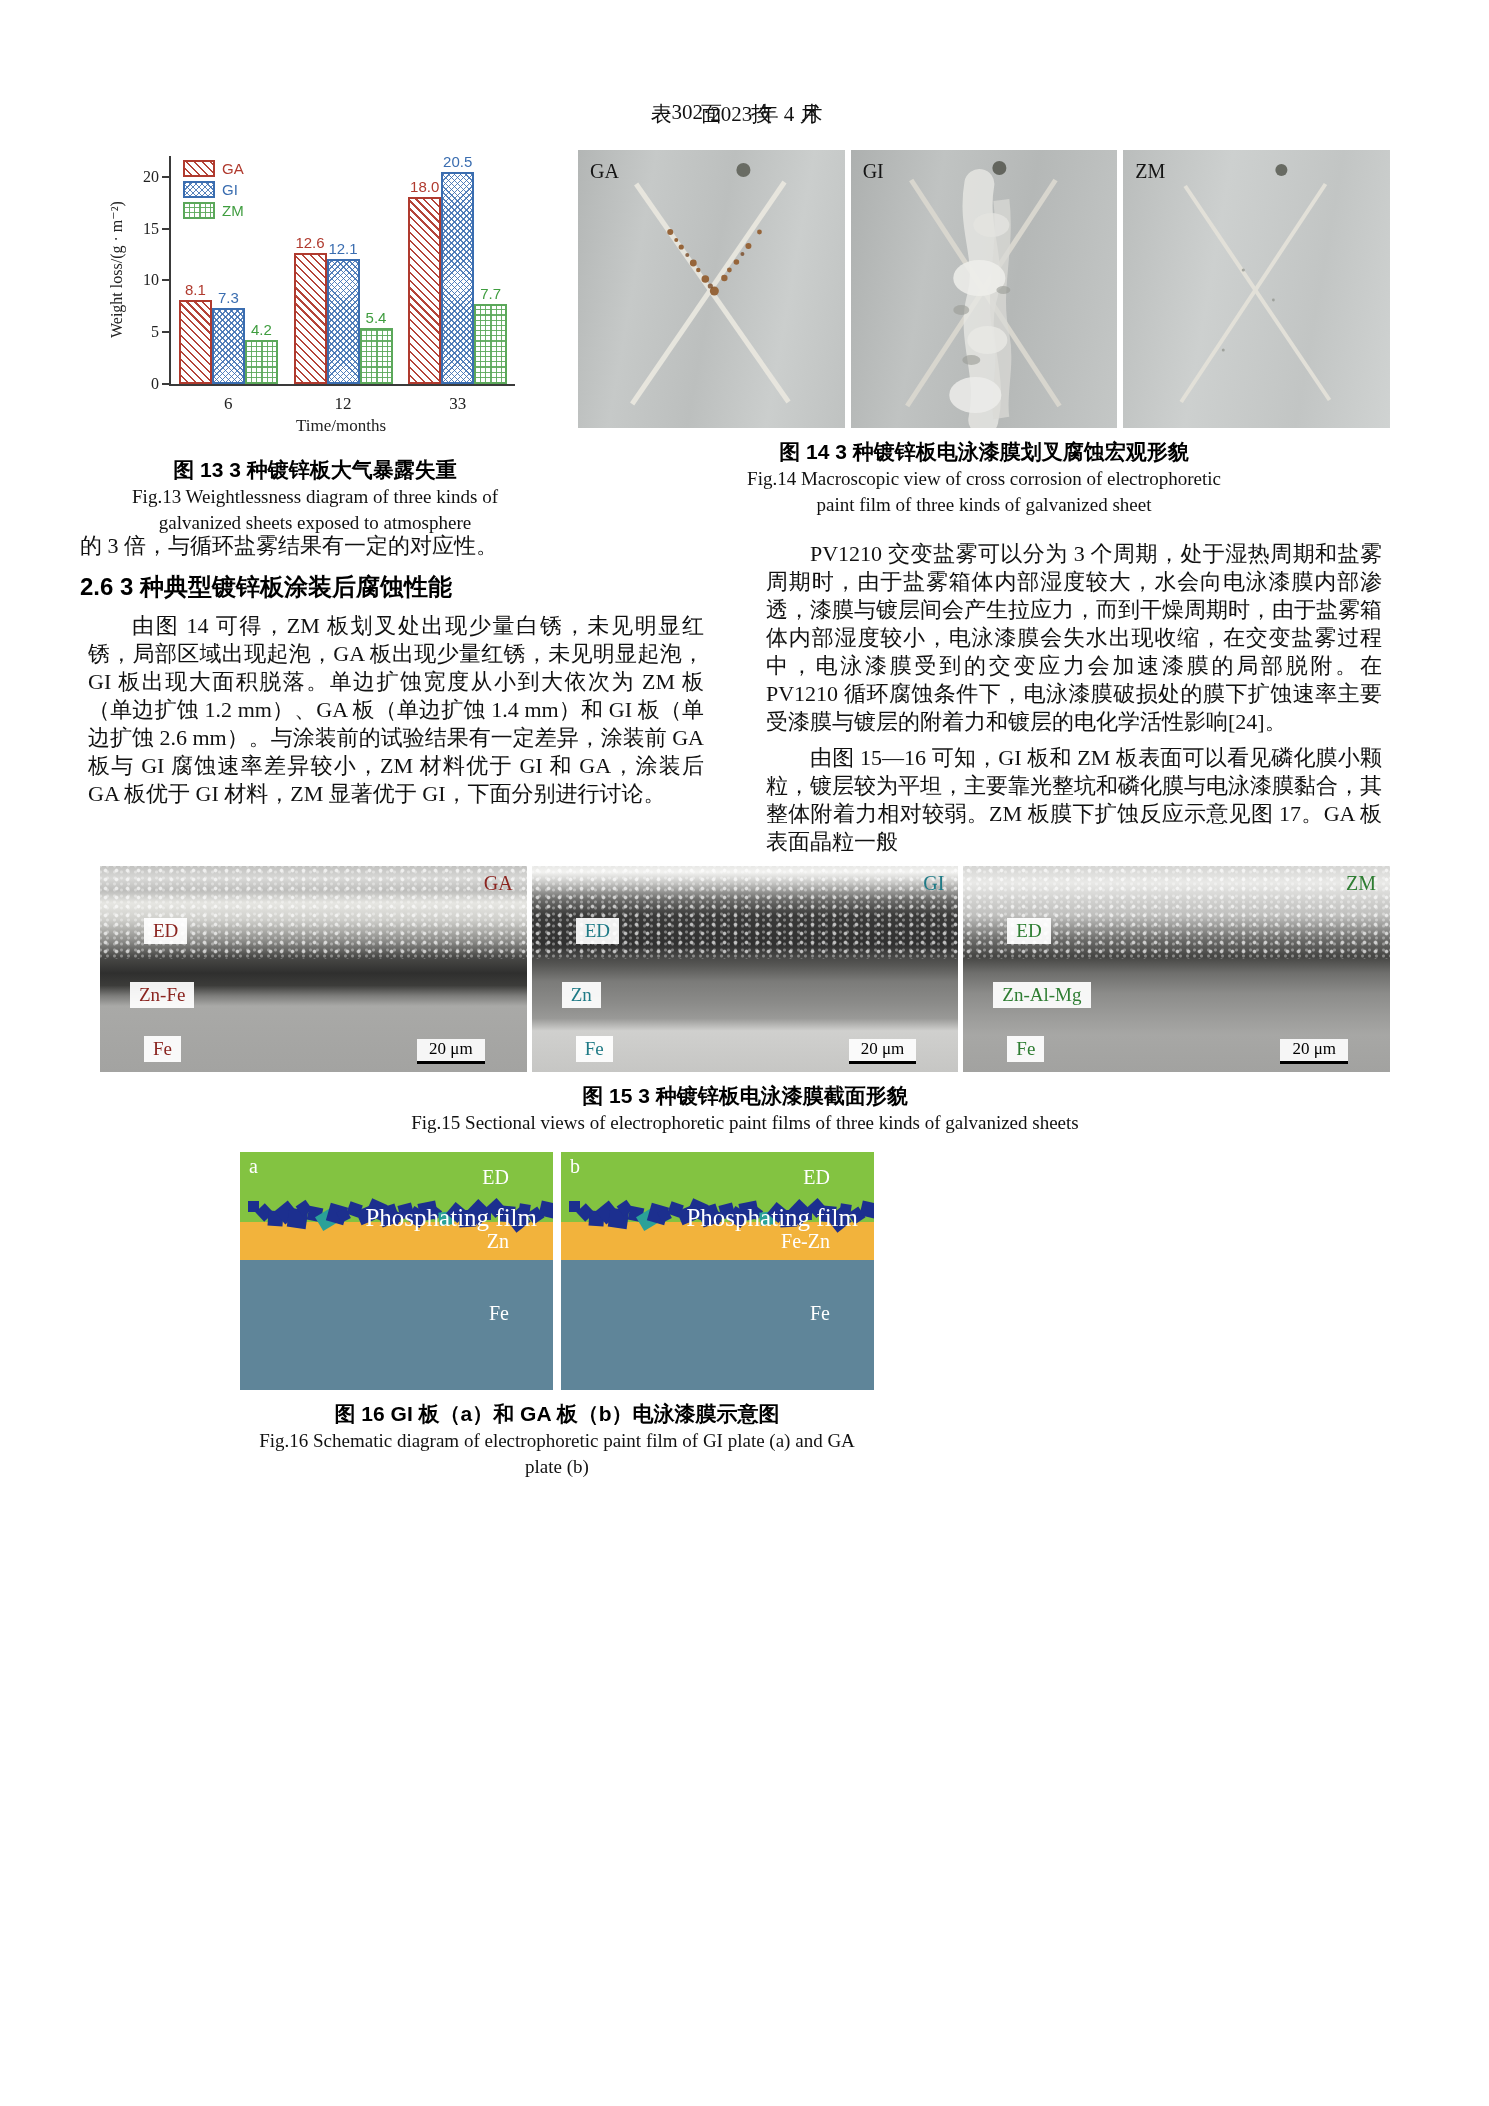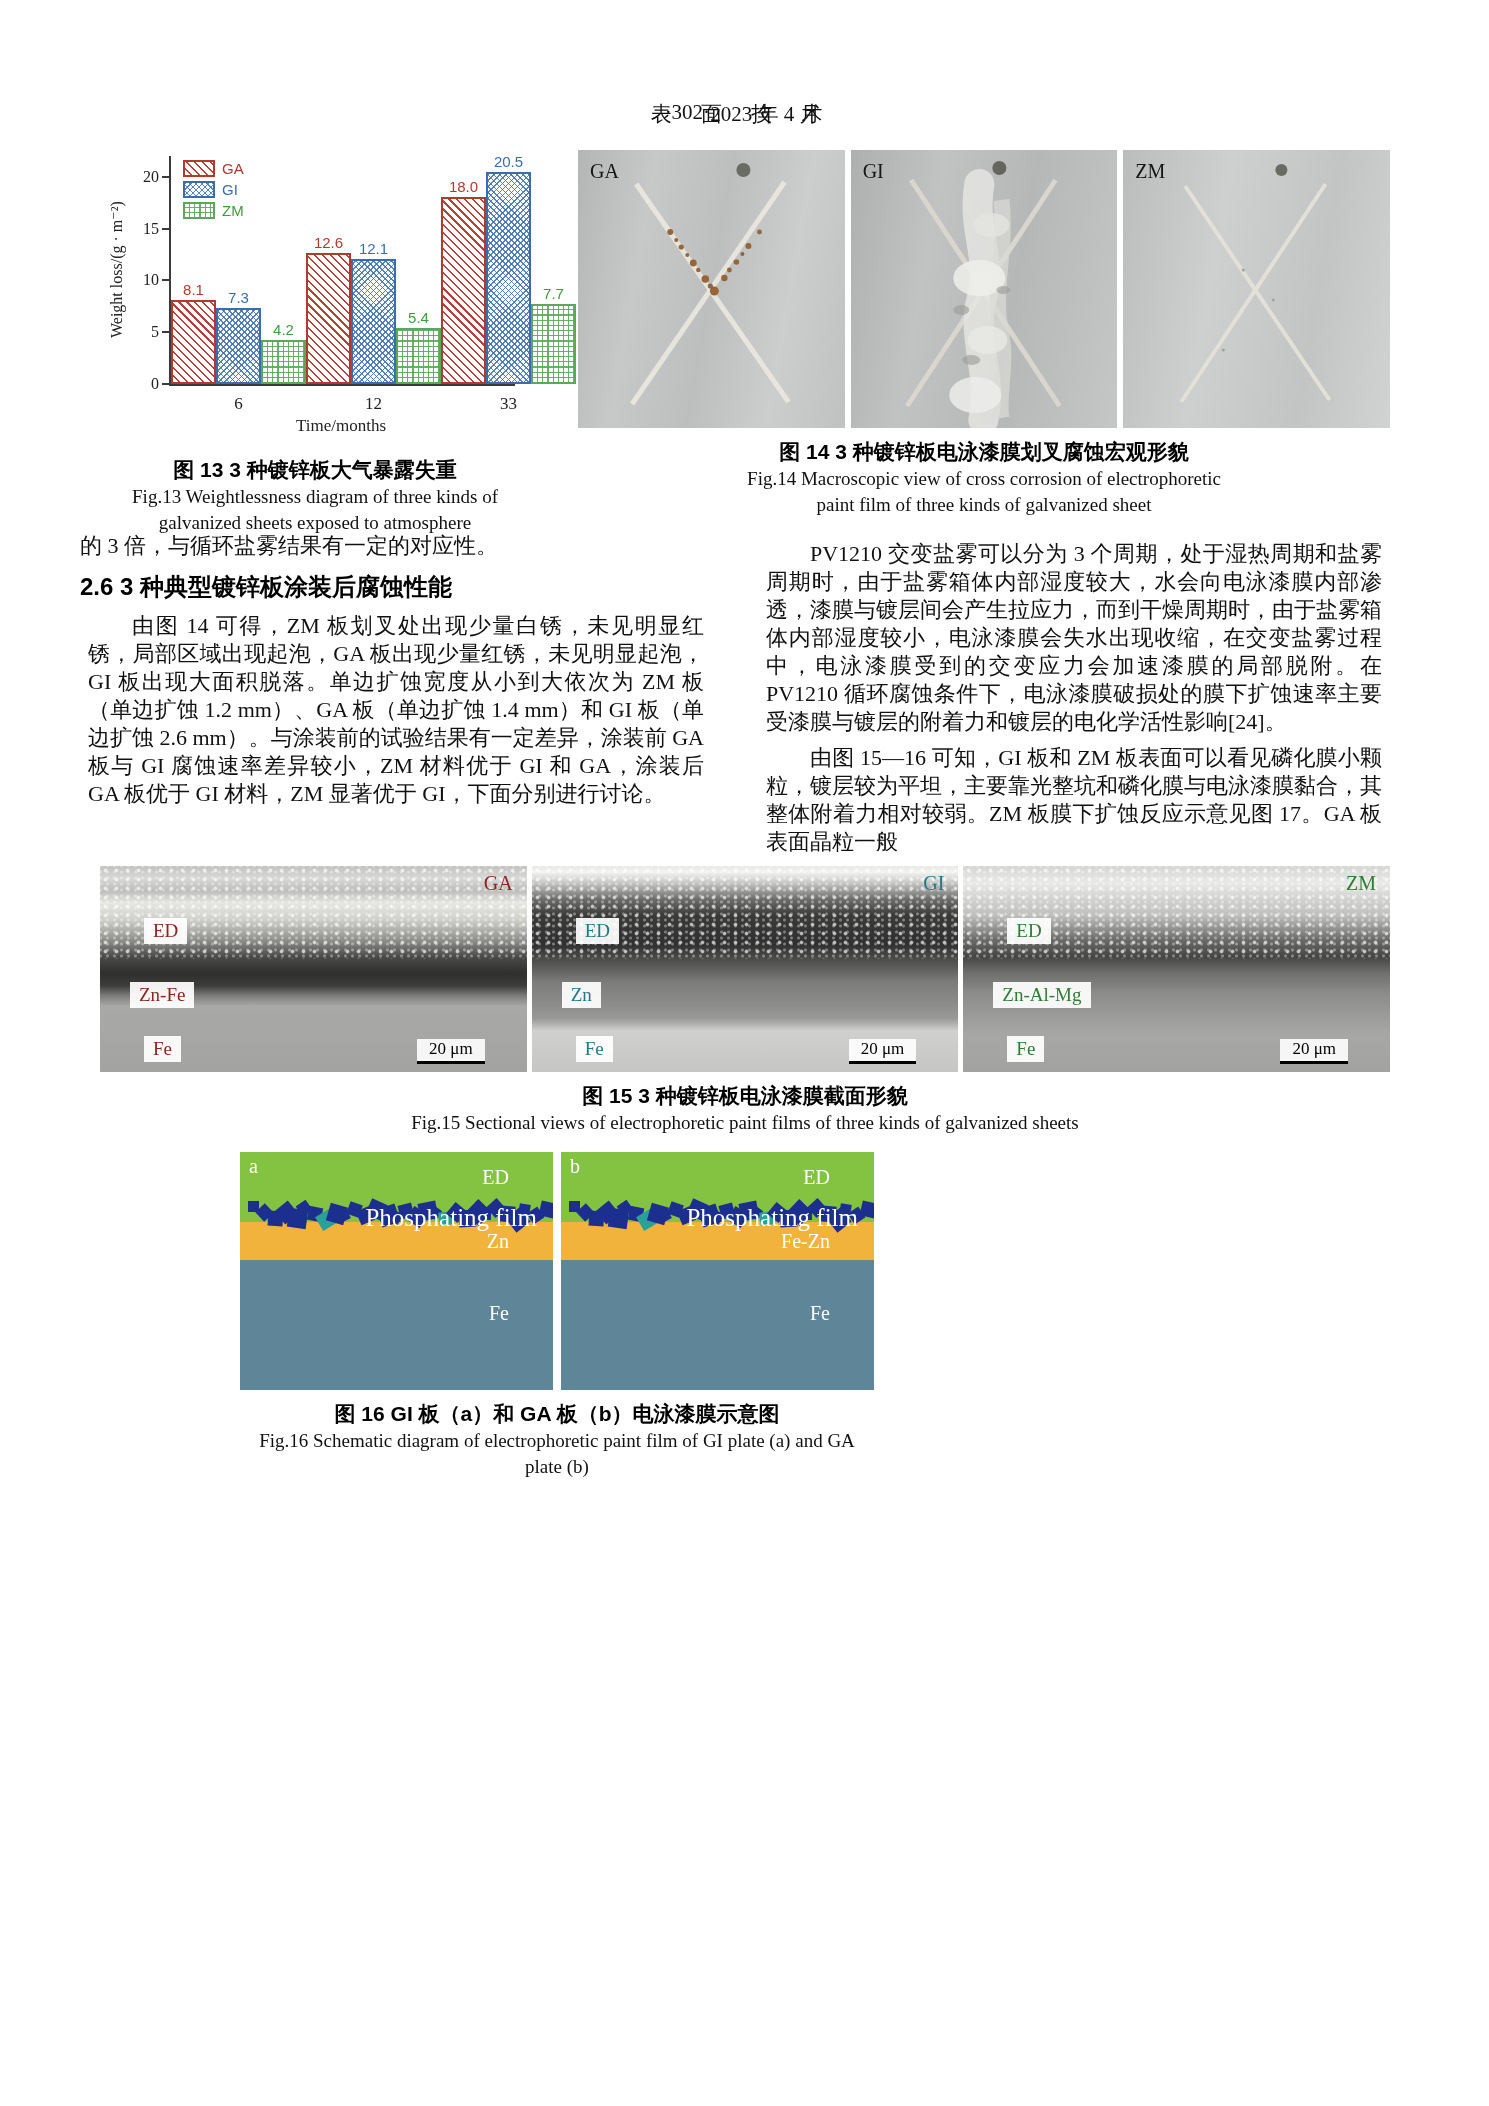--- a/index.html
+++ b/index.html
@@ -16,21 +16,21 @@
   .chart{position:relative;width:420px;height:300px;}
   .ylabel{position:absolute;left:2px;top:10px;height:228px;writing-mode:vertical-rl;transform:rotate(180deg);
           font-size:16px;text-align:center;color:#222;}
   .yticks{position:absolute;left:30px;top:10px;width:28px;height:228px;}
   .ytick-label{position:absolute;right:4px;font-size:16px;color:#222;}
   .plot{position:absolute;left:64px;top:10px;width:344px;height:228px;
         border-left:2px solid #3a3a3a;border-bottom:2px solid #3a3a3a;
         display:flex;align-items:flex-end;}
   .ytick-mark{position:absolute;left:-9px;width:8px;height:2px;background:#3a3a3a;}
   .bar-group{flex:1;position:relative;height:100%;display:flex;align-items:flex-end;justify-content:center;}
-  .bar-wrap{width:45px;display:flex;flex-direction:column;align-items:center;justify-content:flex-end;}
+  .bar-wrap{width:33px;display:flex;flex-direction:column;align-items:center;justify-content:flex-end;}
   .bar{width:100%;box-sizing:border-box;background-color:#fff;}
   .bar-label{font-size:15px;margin-bottom:2px;white-space:nowrap;font-family:"Liberation Sans",sans-serif;}
   .xcat{position:absolute;left:0;right:0;bottom:-30px;text-align:center;font-size:17px;color:#222;}
   .xlabel{position:absolute;left:64px;width:344px;top:270px;text-align:center;font-size:17px;color:#222;}
   .pat0{border:2px solid #b03a2e;background-image:repeating-linear-gradient(45deg,rgba(176,58,46,0) 0 4px,rgba(176,58,46,.95) 4px 5.6px);}
   .pat1{border:2px solid #3a6db0;background-image:repeating-linear-gradient(45deg,transparent 0 3px,rgba(58,109,176,.85) 3px 4.2px),
         repeating-linear-gradient(-45deg,transparent 0 3px,rgba(58,109,176,.85) 3px 4.2px);}
   .pat2{border:2px solid #5ba85a;background-image:repeating-linear-gradient(0deg,transparent 0 4px,rgba(91,168,90,.9) 4px 5.2px),
         repeating-linear-gradient(90deg,transparent 0 4px,rgba(91,168,90,.9) 4px 5.2px);}
   .c0{color:#b03a2e;} .c1{color:#3a6db0;} .c2{color:#3f9d3f;}

